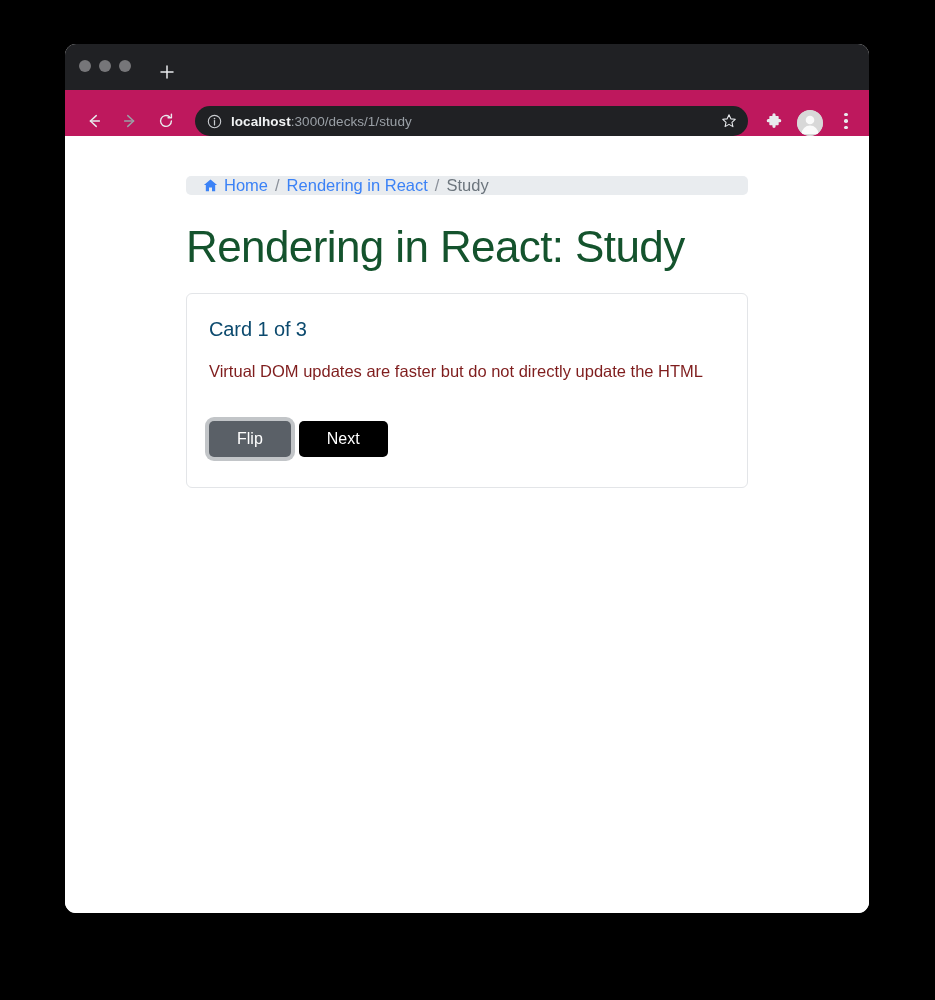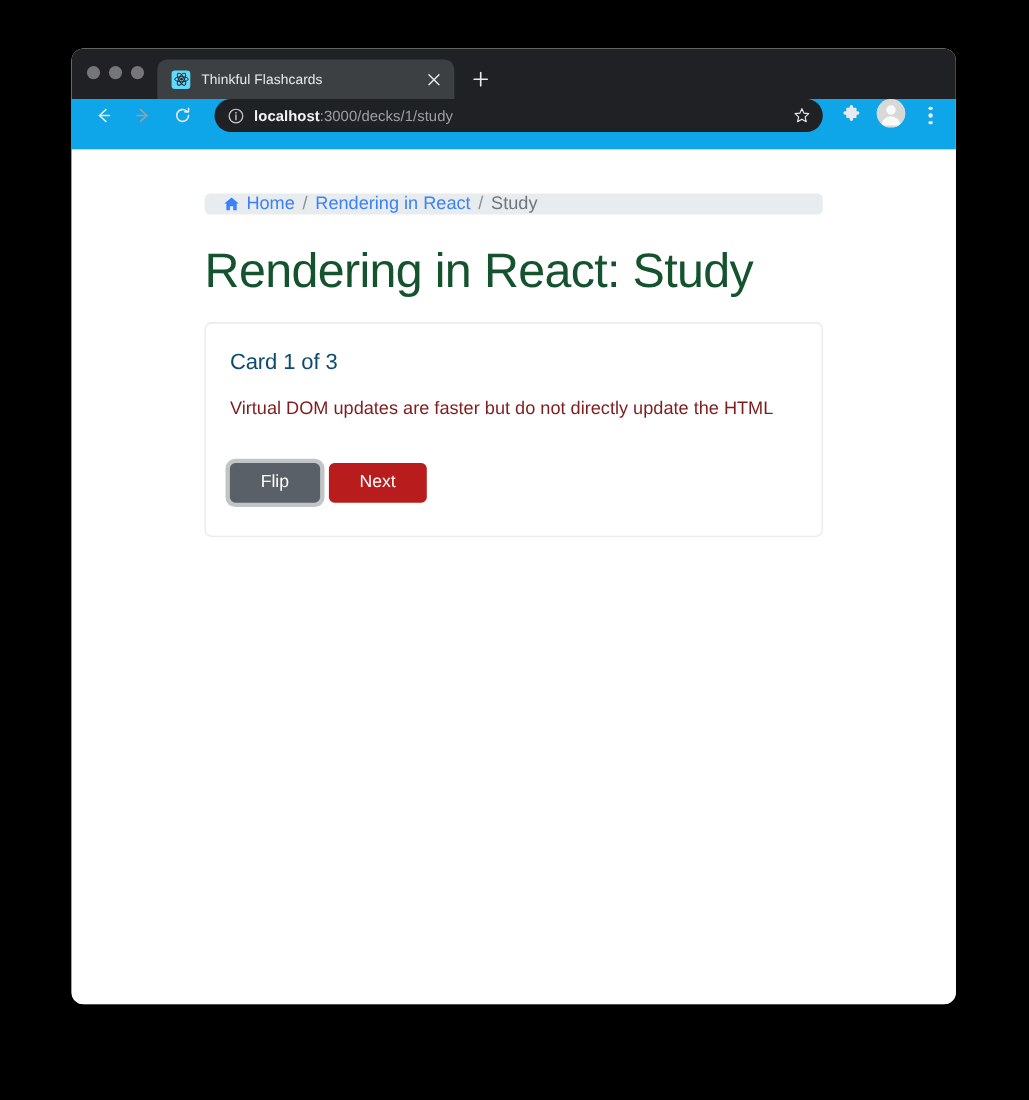--- a/index.html
+++ b/index.html
@@ -87,23 +87,23 @@
   .new-tab-btn {
     width: 28px; height: 28px;
     margin: 0 0 4px 10px;
     display: flex; align-items: center; justify-content: center;
     flex: 0 0 auto;
   }
 
   
   .toolbar {
     height: 46px;
-    background: #0ea5e9;
-    display: flex;
-    align-items: flex-start;
+    background: #be185d;
+    display: flex;
+    align-items: flex-end;
     padding: 0 10px 0 14px;
     gap: 6px;
     flex: 0 0 auto;
   }
   .nav-btn {
     width: 30px; height: 30px;
     display: flex; align-items: center; justify-content: center;
     border-radius: 50%;
     flex: 0 0 auto;
   }
@@ -246,50 +246,34 @@
     border-radius: 5px;
     border: none;
     color: #ffffff;
     line-height: 1.3;
     cursor: pointer;
   }
   .btn-secondary {
     background: #5a6067;
     box-shadow: 0 0 0 4px #c2c5c8;
   }
-  .btn-primary { background: #b91c1c; }
+  .btn-primary { background: #000000; }
 </style>
 </head>
 <body>
 
 <div id="browser-window">
 
   <div class="tab-strip">
     <div class="traffic-lights">
       <span class="tl-dot"></span>
       <span class="tl-dot"></span>
       <span class="tl-dot"></span>
     </div>
 
-    <div class="tab">
-      <span class="tab-favicon">
-        <svg width="14" height="14" viewBox="0 0 24 24" aria-hidden="true">
-          <ellipse cx="12" cy="12" rx="10.5" ry="4" fill="none" stroke="#20232a" stroke-width="1.5"></ellipse>
-          <ellipse cx="12" cy="12" rx="10.5" ry="4" fill="none" stroke="#20232a" stroke-width="1.5" transform="rotate(60 12 12)"></ellipse>
-          <ellipse cx="12" cy="12" rx="10.5" ry="4" fill="none" stroke="#20232a" stroke-width="1.5" transform="rotate(120 12 12)"></ellipse>
-          <circle cx="12" cy="12" r="2.1" fill="#20232a"></circle>
-        </svg>
-      </span>
-      <span class="tab-title">Thinkful Flashcards</span>
-      <span class="tab-close">
-        <svg width="11" height="11" viewBox="0 0 12 12" aria-hidden="true">
-          <path d="M1 1 L11 11 M11 1 L1 11" stroke="#e8eaed" stroke-width="1.4" stroke-linecap="round"></path>
-        </svg>
-      </span>
-    </div>
 
     <div class="new-tab-btn">
       <svg width="14" height="14" viewBox="0 0 14 14" aria-hidden="true">
         <path d="M7 1 L7 13 M1 7 L13 7" stroke="#e8eaed" stroke-width="1.5" stroke-linecap="round"></path>
       </svg>
     </div>
   </div>
 
   <div class="toolbar">
     <div class="nav-btn">

